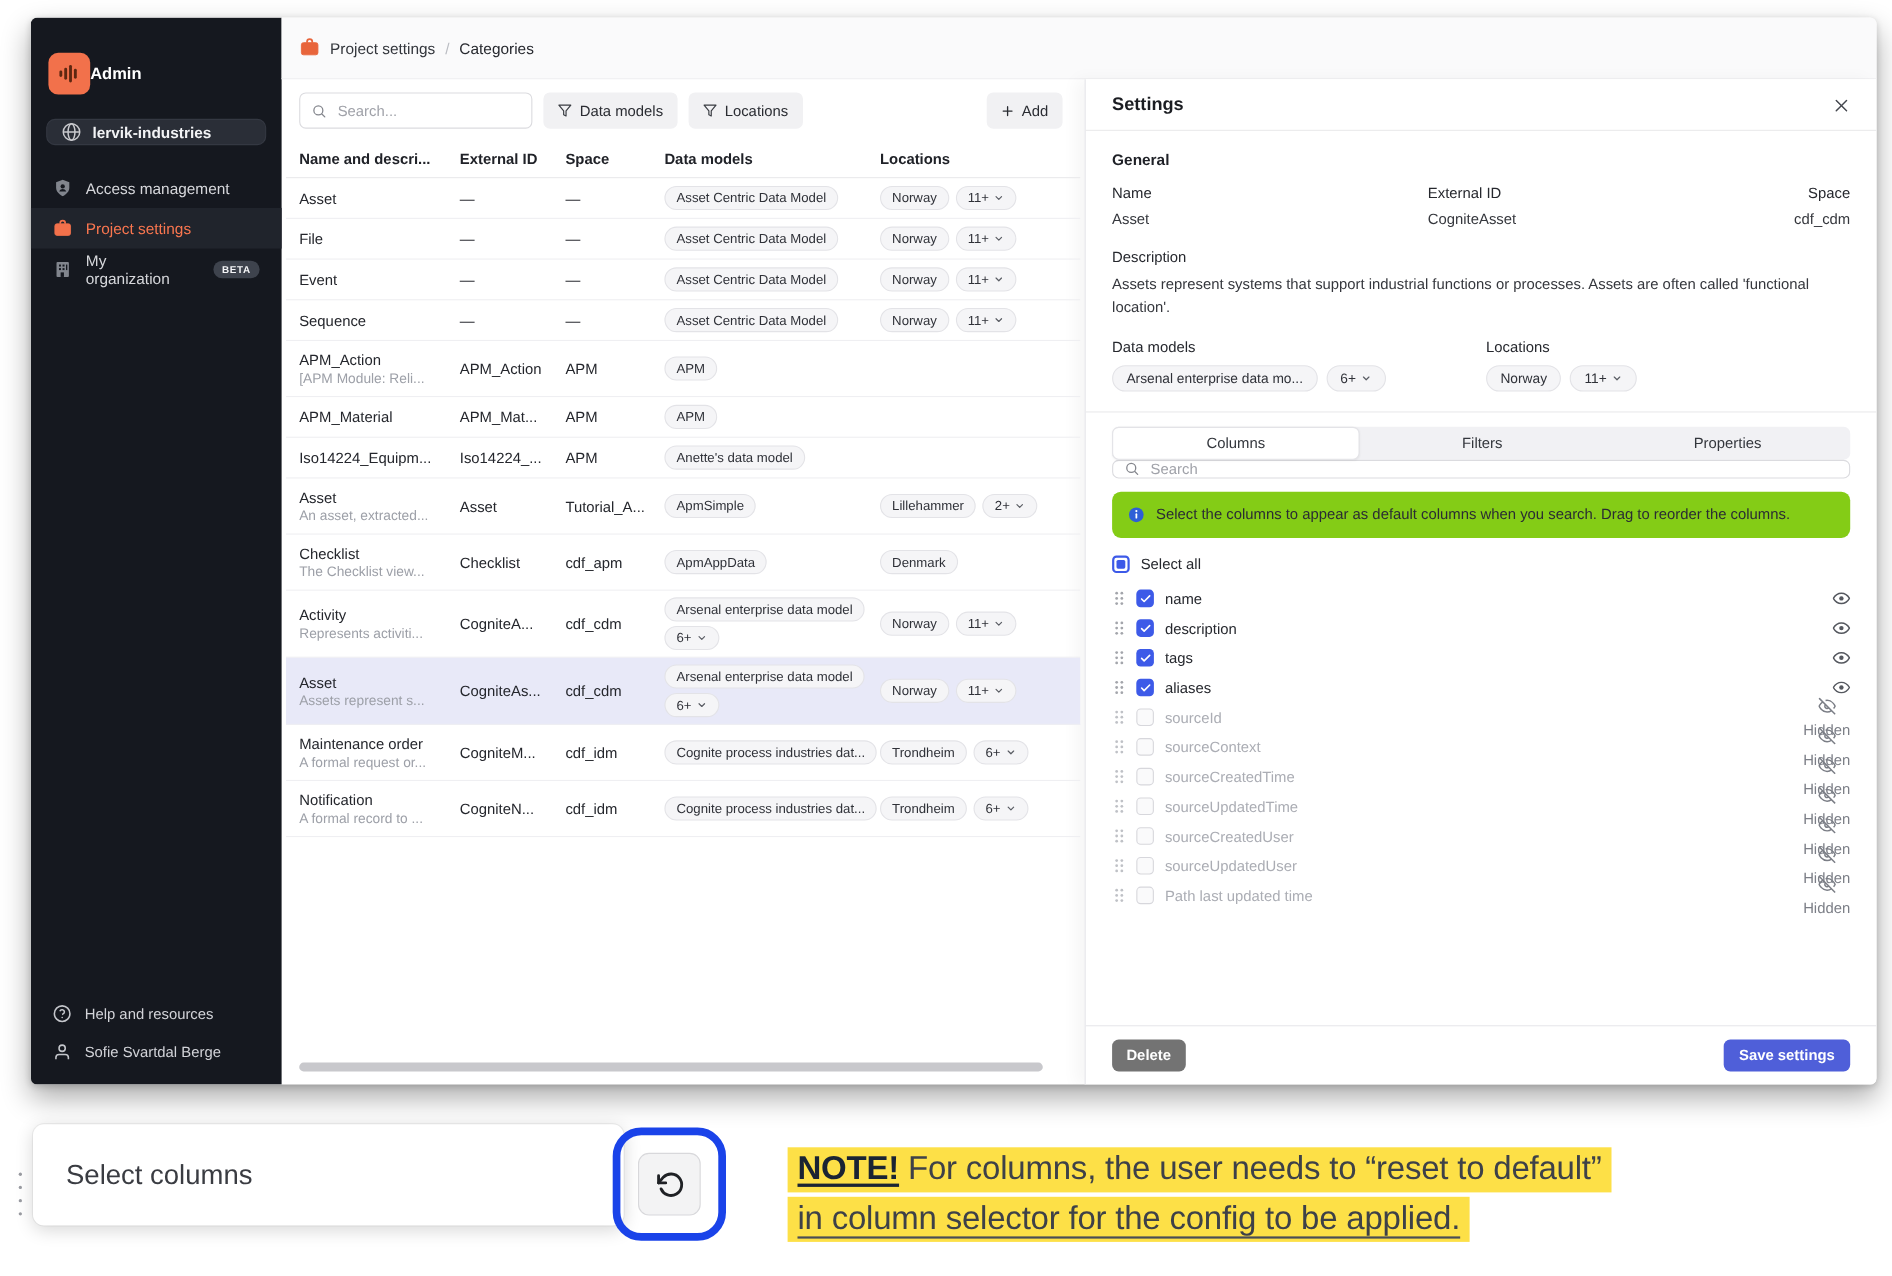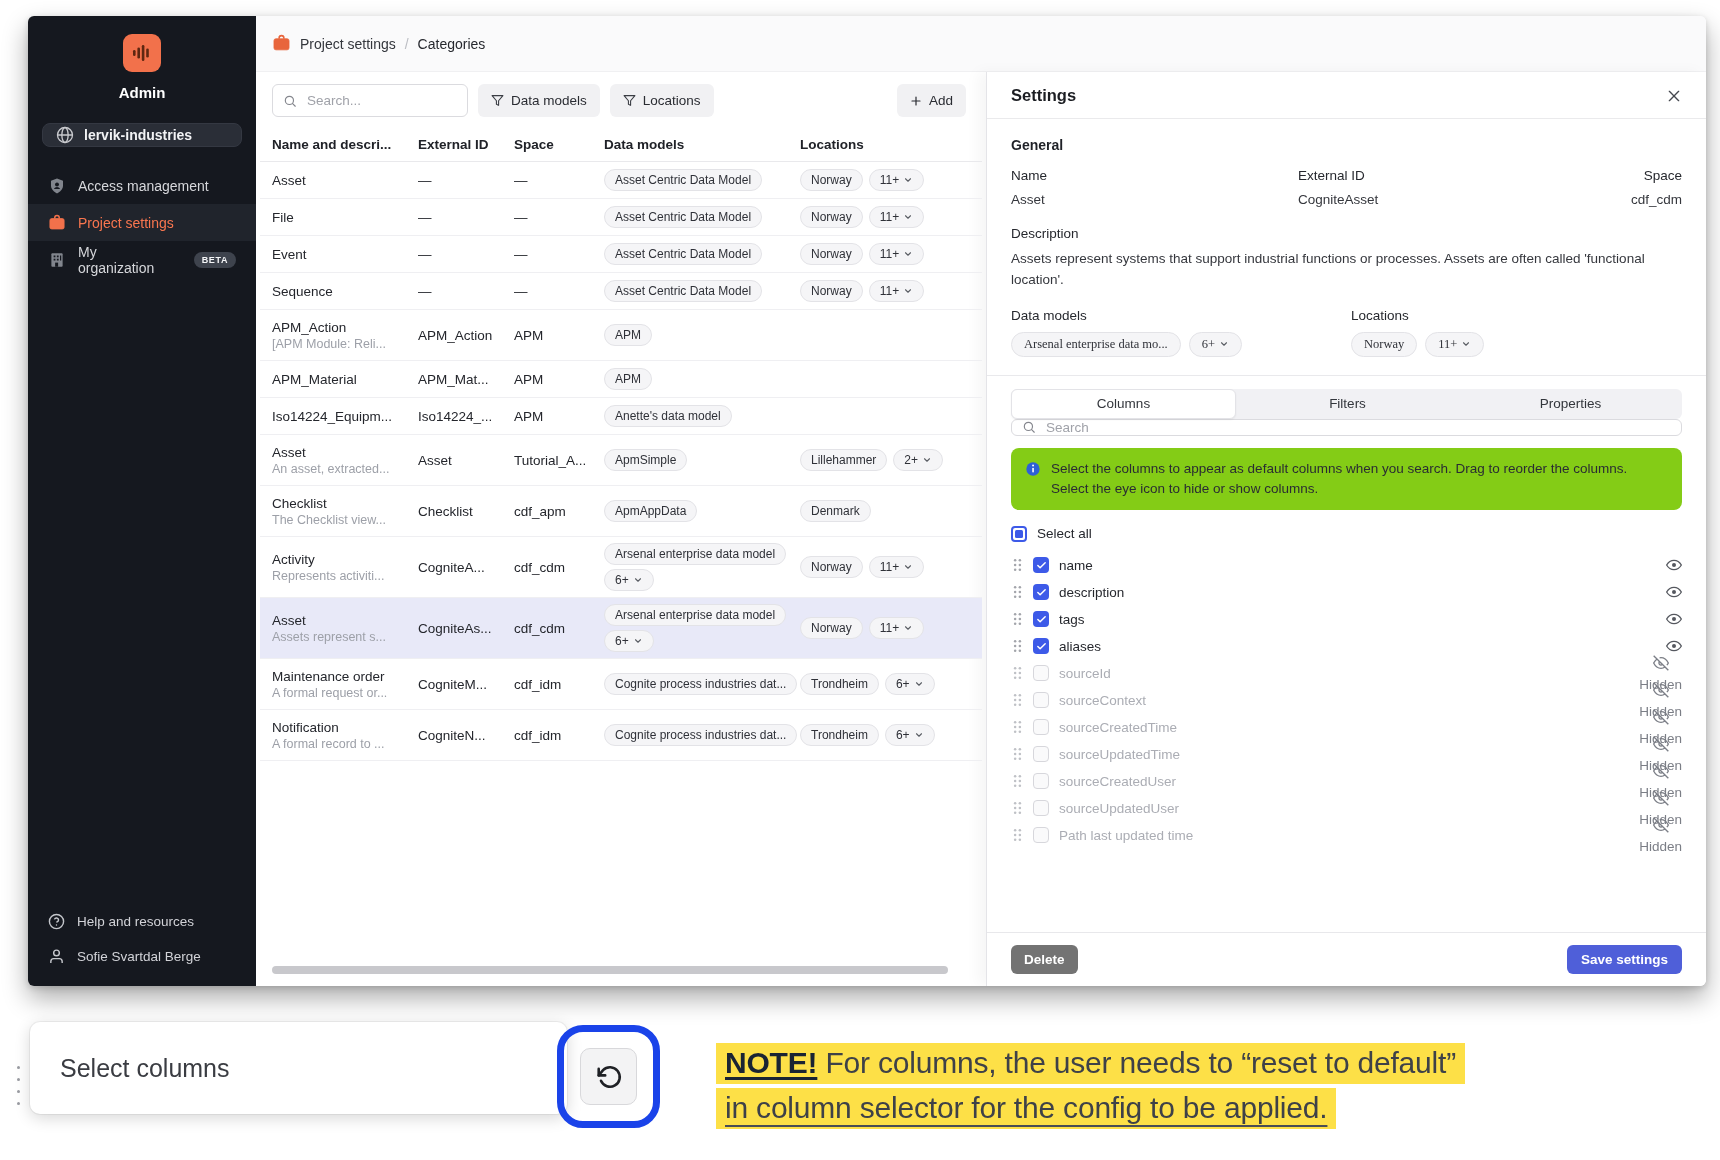--- a/index.html
+++ b/index.html
@@ -6,21 +6,21 @@
   html,body { margin:0; padding:0; }
   body { width:1720px; height:1160px; background:#ffffff; font-family:"Liberation Sans", sans-serif; -webkit-font-smoothing:antialiased; }
   .page { position:relative; width:1720px; height:1160px; overflow:hidden; background:#fff; }
 
   
   .app { position:absolute; left:28px; top:16px; width:1678px; height:970px; background:#fff; border-radius:6px;
          box-shadow:0 12px 26px rgba(0,0,0,.33), 0 2px 6px rgba(0,0,0,.15); display:flex; overflow:hidden; }
 
   
   .sidebar { width:228px; background:#15181F; color:#DADBDF; display:flex; flex-direction:column; flex-shrink:0; }
-  .logo-row { display:flex; align-items:center; gap:12px; padding:18px 16px 10px;flex-direction:column; }
+  .logo-row { display:flex; align-items:center; padding:32px 16px 10px; }
   .logo { width:38px; height:38px; border-radius:9px; background:#F2714B; display:flex; align-items:center; justify-content:center; }
   .logo-label { color:#fff; font-size:15px; font-weight:700; }
   .org { margin:12px 14px 20px; background:#2A2E37; border:1px solid #343842; border-radius:8px; padding:2px 13px;
          display:flex; align-items:center; gap:10px; color:#F2F3F5; font-size:14px; font-weight:600; cursor:pointer; }
   .nav-item { display:flex; align-items:center; gap:12px; padding:10px 20px; font-size:14px; color:#D6D7DB; cursor:pointer; height:37px; }
   .nav-item.active { background:#20242C; color:#F9764F; }
   .beta { margin-left:6px; background:#3E434D; color:#F4F5F7; font-size:9px; font-weight:700; letter-spacing:.6px; padding:3px 8px; border-radius:9px; }
   .side-spacer { flex:1; }
   .nav-item.small { font-size:13.5px; color:#D2D3D8; height:35px; }
   .side-bottom { margin-bottom:12px; }
@@ -29,21 +29,21 @@
   .rightcol { flex:1; display:flex; flex-direction:column; min-width:0; }
   .topstrip { height:56px; background:#FAFAFB; border-bottom:1px solid #F0F0F2; display:flex; align-items:center; gap:9px; padding:0 16px; flex-shrink:0; }
   .bc-a { font-size:14px; color:#33363C; cursor:pointer; }
   .bc-sep { font-size:14px; color:#BBBDC3; }
   .bc-b { font-size:14px; color:#26282E; }
   .contentrow { flex:1; display:flex; min-height:0; }
 
   
   .list-area { flex:1; position:relative; padding:0 16px; min-width:0; }
   .toolbar { display:flex; align-items:center; gap:10px; margin-top:12px; }
-  .search { width:196px; height:33px; border:1px solid #DBDBDF; border-radius:6px; display:flex; align-items:center; gap:8px; padding:0 10px; background:#fff; }
+  .search { width:212px; height:33px; border:1px solid #DBDBDF; border-radius:6px; display:flex; align-items:center; gap:8px; padding:0 10px; background:#fff; }
   .search input, .p-search input { border:none; outline:none; flex:1; font-family:inherit; font-size:13.5px; color:#2A2C32; background:transparent; min-width:0; }
   .search input::placeholder, .p-search input::placeholder { color:#A0A2A9; }
   .btn-gray { height:33px; background:#F1F1F3; border:none; border-radius:6px; display:flex; align-items:center; gap:7px; padding:0 13px; font-family:inherit; font-size:13.5px; color:#2A2C32; cursor:pointer; }
   .flex1 { flex:1; }
 
   .thead { display:grid; grid-template-columns:146px 96px 90px 196px 1fr; margin:14px -12px 0; padding:6px 12px 9px; font-size:13.5px; font-weight:700; color:#202228; border-bottom:1px solid #E9E9EC; }
   .trow { display:grid; grid-template-columns:146px 96px 90px 196px 1fr; align-items:center; margin:0 -12px; padding:0 12px; min-height:37px; border-bottom:1px solid #EFEFF2; font-size:13.5px; color:#24262C; cursor:pointer; }
   .trow.two { min-height:51px; }
   .trow.tall { min-height:55px; }
   .trow.sel { background:#E8E9F8; }
@@ -61,21 +61,21 @@
   .p-title { font-size:16.5px; font-weight:700; color:#1B1D22; }
   .p-body { flex:1; padding:0 24px; overflow:hidden; }
   .p-sec { margin-top:18px; font-size:14px; font-weight:700; color:#1F2127; }
   .gen-grid { display:grid; grid-template-columns:287px 1fr auto; margin-top:15px; }
   .lbl { font-size:13.5px; color:#26282E; }
   .val { margin-top:9px; font-size:13.5px; color:#35373D; }
   .right-al { text-align:right; }
   .desc-l { margin-top:19px; }
   .desc-t { margin-top:8px; font-size:13.5px; color:#35373D; line-height:1.55; max-width:648px; }
   .dm-grid { display:grid; grid-template-columns:340px 1fr; margin-top:17px; }
-  .chiprow { display:flex; align-items:center; gap:8px; margin-top:9px;font-family:Liberation Serif, serif; }
+  .chiprow { display:flex; align-items:center; gap:8px; margin-top:9px; }
   .chip.big { padding:4px 12px; font-size:12.5px; }
   .p-div { height:1px; background:#E9E9EC; margin:18px -24px 0; }
   .tabs { display:flex; margin-top:13px; background:#F1F1F4; border-radius:6px; height:30px; }
   .tab { flex:1; display:flex; align-items:center; justify-content:center; font-size:13.5px; color:#33363C; cursor:pointer; border-radius:6px; }
   .tab.active { background:#fff; border:1px solid #E3E3E7; font-weight:500; box-shadow:0 1px 2px rgba(0,0,0,.05); }
   .p-search { margin-top:0; height:17px; border:1px solid #DBDBDF; border-radius:6px; display:flex; align-items:center; gap:8px; padding:0 10px; }
   .banner { margin-top:12px; background:#84cc16; border-radius:8px; padding:11px 14px; display:flex; gap:10px; align-items:flex-start; }
   .banner .txt { font-size:13.5px; color:#2A2C33; line-height:20px; }
   .info-ic { flex-shrink:0; margin-top:2px; }
   .selall { margin-top:16px; display:flex; align-items:center; gap:10px; cursor:pointer; }
@@ -608,21 +608,20 @@
             <div class="banner">
               <span class="info-ic" style="display:flex">
                 <svg width="16" height="16" viewBox="0 0 24 24">
                     <circle cx="12" cy="12" r="10" fill="#2E5FD7"></circle>
                     <rect x="10.9" y="10" width="2.4" height="7.2" rx="1.2" fill="#fff"></rect>
                     <circle cx="12.1" cy="6.9" r="1.5" fill="#fff"></circle>
                   </svg>
               </span>
               <div class="txt">
                 <div>Select the columns to appear as default columns when you search. Drag to reorder the columns.</div>
-                <div>Select the eye icon to hide or show columns.</div>
               </div>
             </div>
 
             <div class="selall">
               <span class="cb ind">
                   <span class="ind-sq"></span>
                 </span>
               <span class="sa-l">Select all</span>
             </div>
 

